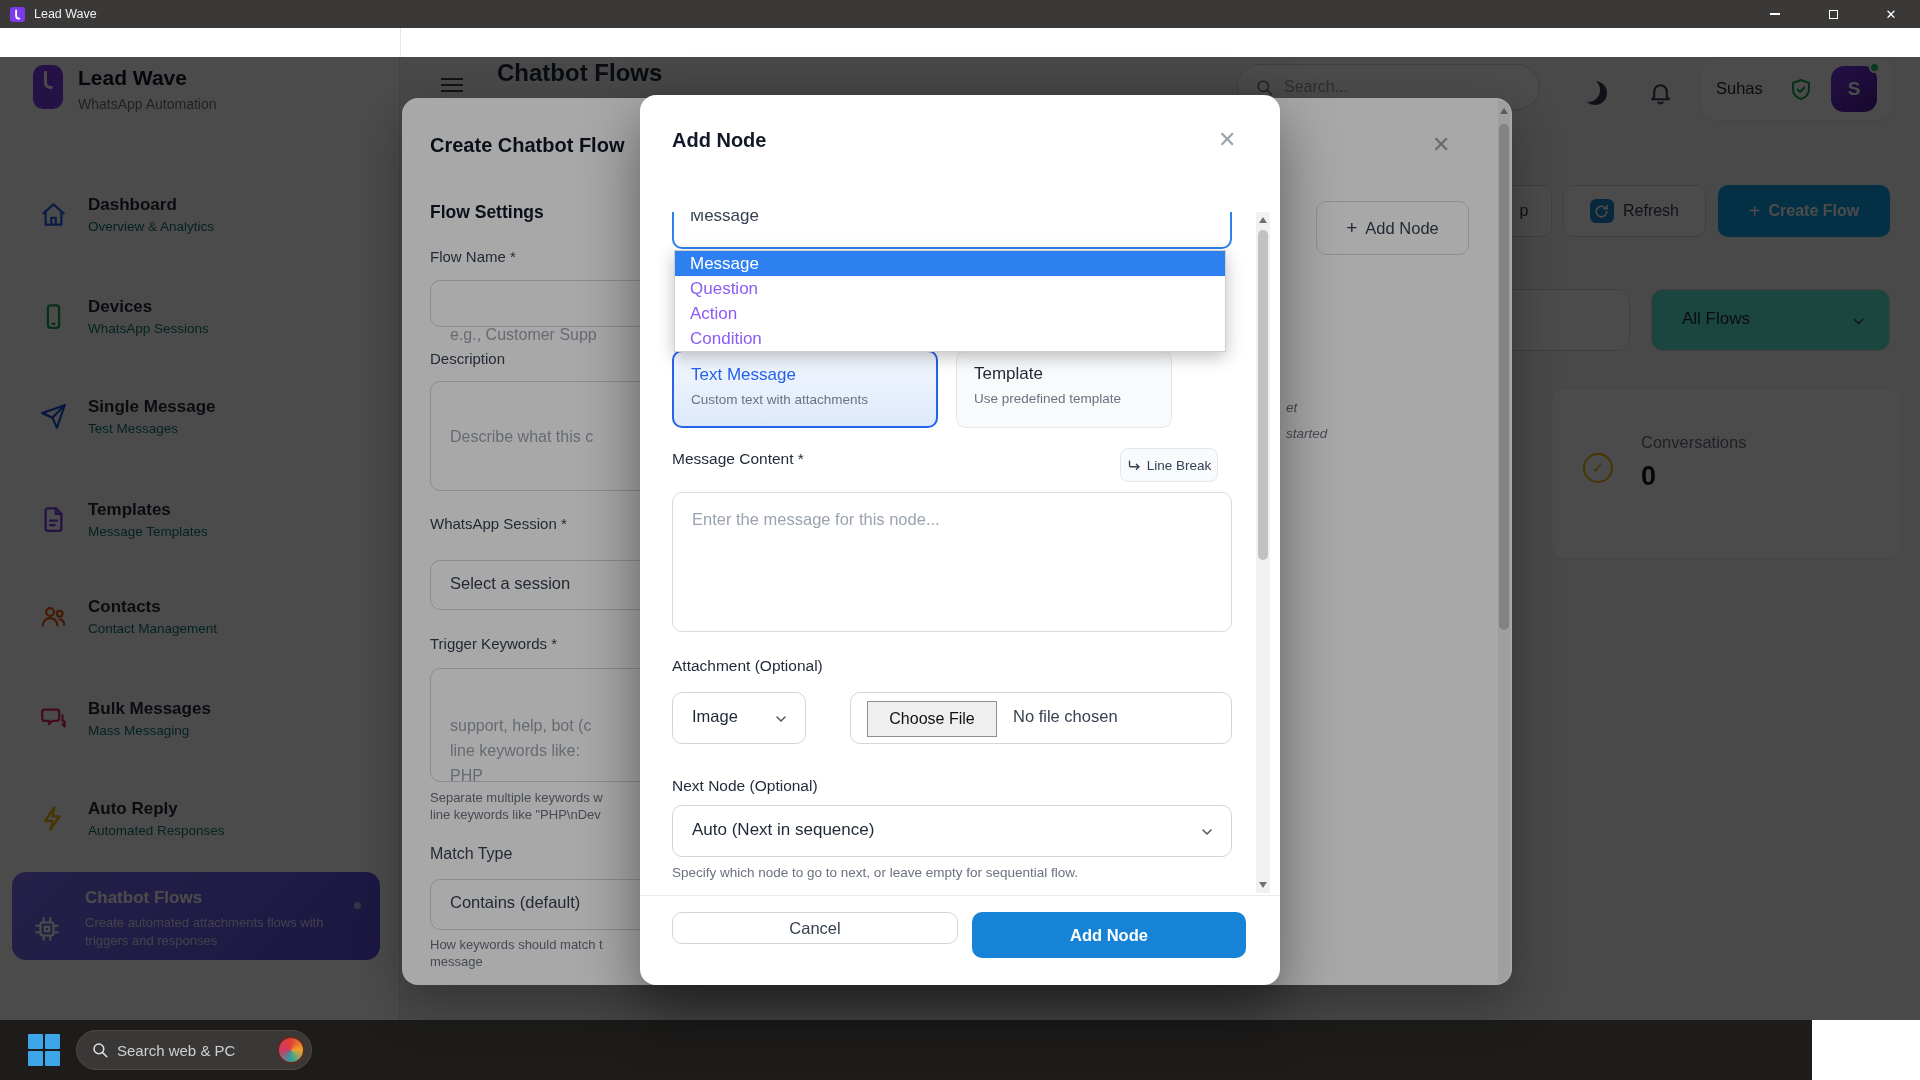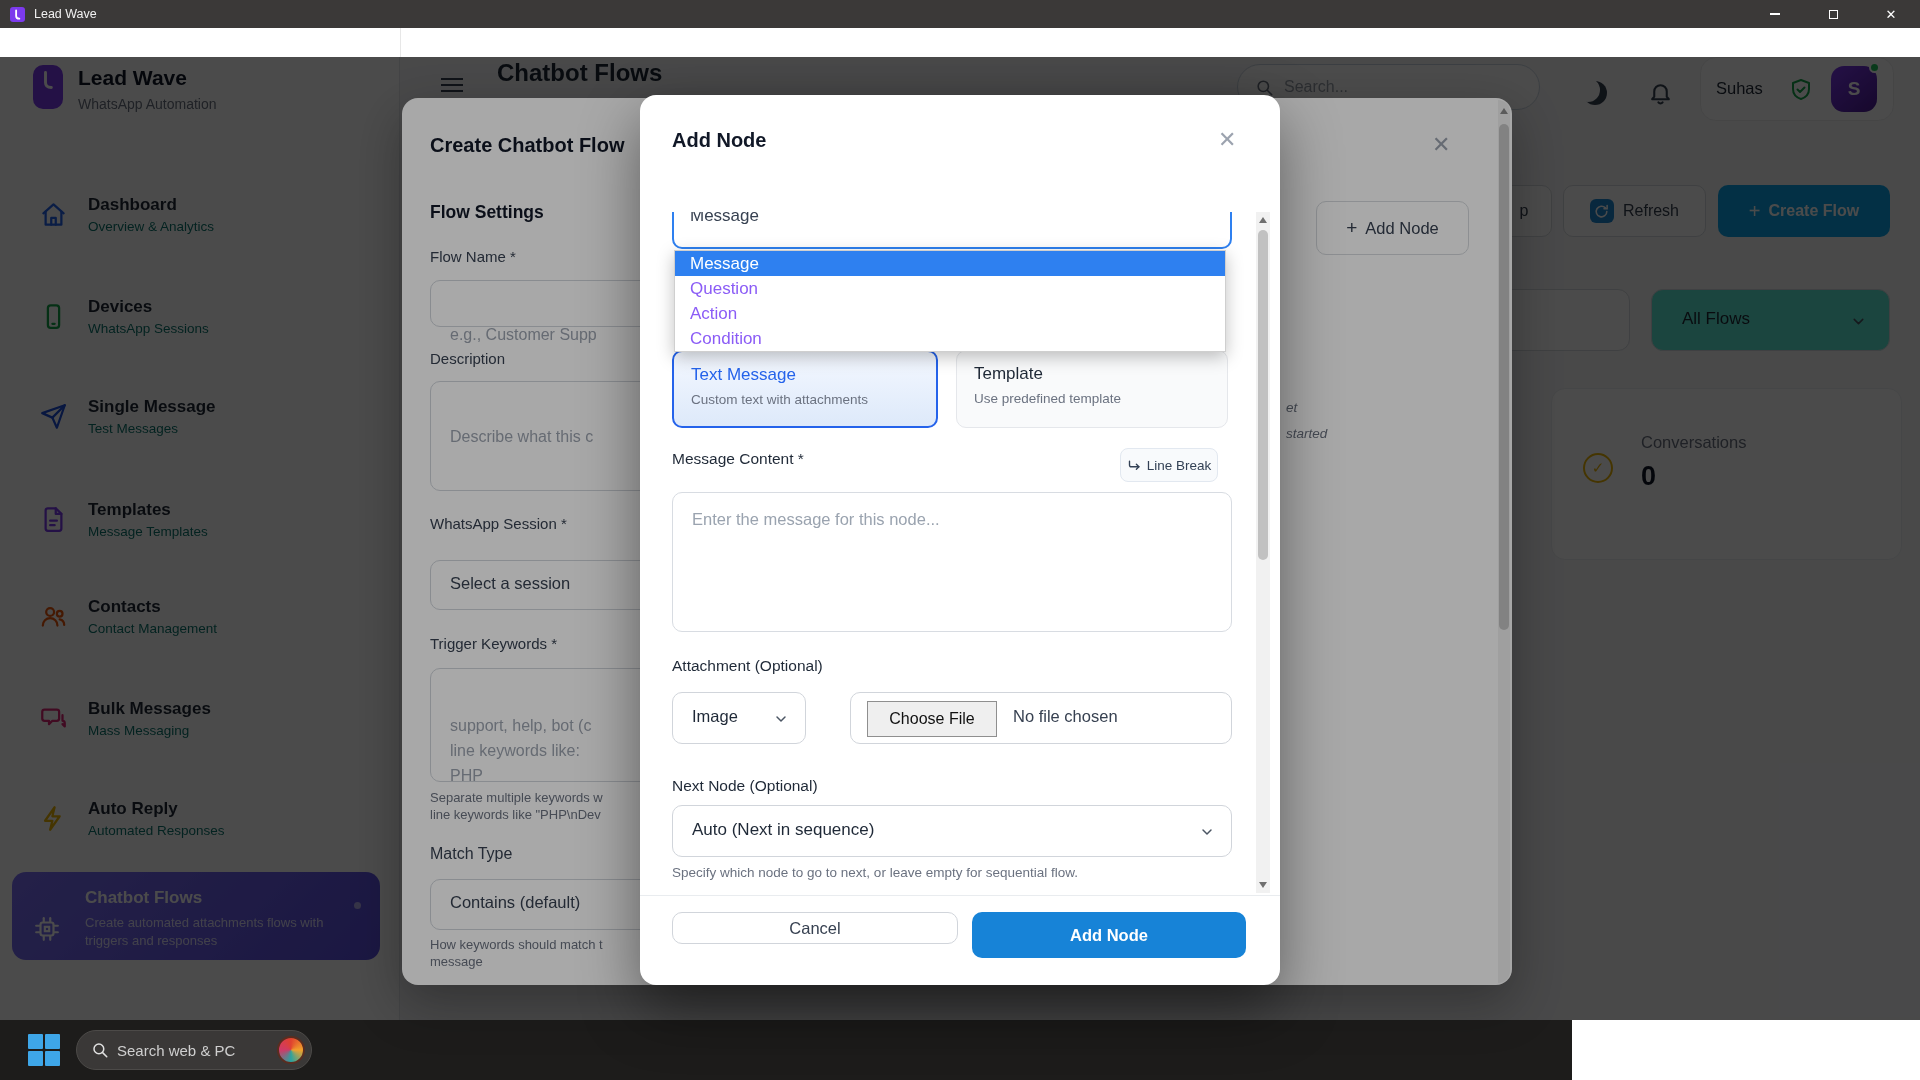--- a/index.html
+++ b/index.html
@@ -103,21 +103,21 @@
   .ma-scrollbar .tri-dn { position:absolute; left:3px; bottom:5px; width:0; height:0; border-left:4px solid transparent; border-right:4px solid transparent; border-top:6px solid #6f6f6f; }
 
   .nodetype-select { position:absolute; left:32px; top:-28px; width:560px; height:65px; border:2.5px solid #2e80f0; border-radius:10px; background:#fff; }
   .nodetype-select .val { position:absolute; left:16px; top:20px; font-size:17px; color:#374151; }
   .nt-dropdown { position:absolute; left:34px; top:38px; width:552px; background:#fff; border:1px solid #cfcfcf; box-shadow:0 5px 16px rgba(0,0,0,.25); z-index:5; }
   .nt-opt { height:25px; line-height:25px; padding-left:15px; font-size:17px; color:#8b5cf6; cursor:pointer; }
   .nt-opt.sel { background:#2e80f0; color:#fff; }
 
   .type-card { position:absolute; top:138px; height:78px; border-radius:10px; cursor:pointer; }
   .card-text { left:32px; width:266px; border:2px solid #2563eb; background:linear-gradient(180deg,#f4f8ff,#dde9fa); }
-  .card-tpl { left:316px; width:272px; border:1px solid #e5e7eb; background:#f9fafb; }
+  .card-tpl { left:316px; width:216px; border:1px solid #e5e7eb; background:#f9fafb; }
   .card-title { position:absolute; left:17px; top:13px; font-size:17px; }
   .card-text .card-title { color:#2563eb; }
   .card-tpl .card-title { color:#1f2937; }
   .card-sub { position:absolute; left:17px; top:40px; font-size:13.5px; color:#6b7280; white-space:nowrap; }
 
   .ma-label { position:absolute; left:32px; font-size:15.5px; color:#1f2937; }
   .linebreak-btn { position:absolute; left:480px; top:236px; width:98px; height:34px; border:1px solid #e2e8f0; background:#f8fafc; border-radius:8px; color:#334155; font-size:13.5px; gap:5px; }
   .msg-area { position:absolute; left:32px; top:280px; width:560px; height:140px; border:1px solid #d8dce2; border-radius:10px; }
   .msg-ph { position:absolute; left:19px; top:17px; font-size:16.5px; color:#9aa3af; }
   .mini-select { position:absolute; border:1px solid #d1d5db; border-radius:10px; background:#fff; }
@@ -125,21 +125,21 @@
   .mini-select svg { position:absolute; right:16px; top:18px; width:16px; height:16px; }
   .file-box { position:absolute; left:210px; top:480px; width:382px; height:52px; border:1px solid #d1d5db; border-radius:10px; }
   .choosefile { position:absolute; left:16px; top:8px; width:130px; height:36px; background:#efefef; border:1px solid #8f8f8f; font-size:16px; color:#111; display:flex; align-items:center; justify-content:center; cursor:pointer; }
   .file-status { position:absolute; left:162px; top:14px; font-size:16.5px; color:#374151; white-space:nowrap; }
   .ma-help { position:absolute; left:32px; top:653px; font-size:13.5px; color:#6b7280; white-space:nowrap; }
   .ma-footer-line { position:absolute; left:0; top:800px; width:640px; height:1px; background:#e9ecef; }
   .cancel-btn { position:absolute; left:32px; top:817px; width:286px; height:32px; background:#fff; border:1px solid #d1d5db; color:#374151; font-size:16.5px; }
   .submit-btn { position:absolute; left:332px; top:817px; width:274px; height:46px; background:#1783d7; border:0; color:#fff; font-weight:bold; font-size:16.5px; }
 
   
-  .taskbar { position:absolute; left:0; top:1020px; width:1572px; height:60px; background:#1d1c1b; }
+  .taskbar { position:absolute; left:0; top:1020px; width:1812px; height:60px; background:#1d1c1b; }
   .start { position:absolute; left:28px; top:14px; width:32px; height:32px; display:grid; grid-template-columns:15px 15px; grid-template-rows:15px 15px; gap:2px; cursor:pointer; }
   .start div { background:#3ea6e8; border-radius:1px; }
   .tb-search { position:absolute; left:76px; top:10px; width:236px; height:40px; background:#3a3837; border:1px solid #4c4a48; border-radius:20px; }
   .tb-search svg { position:absolute; left:14px; top:10px; width:18px; height:18px; }
   .tb-search input { position:absolute; left:40px; top:0; width:150px; height:38px; background:transparent; border:0; outline:0; color:#d6d6d6; font-size:15px; font-family:inherit; }
   .tb-search input::placeholder { color:#cfcfcf; }
   .tb-flower { position:absolute; right:6px; top:5px; width:28px; height:28px; border-radius:50%; background:conic-gradient(#e0412f,#f1a12c,#2aa3a0,#cf3a67,#e0412f); border:2px solid #5a2d20; }
 </style>
 </head>
 <body>

